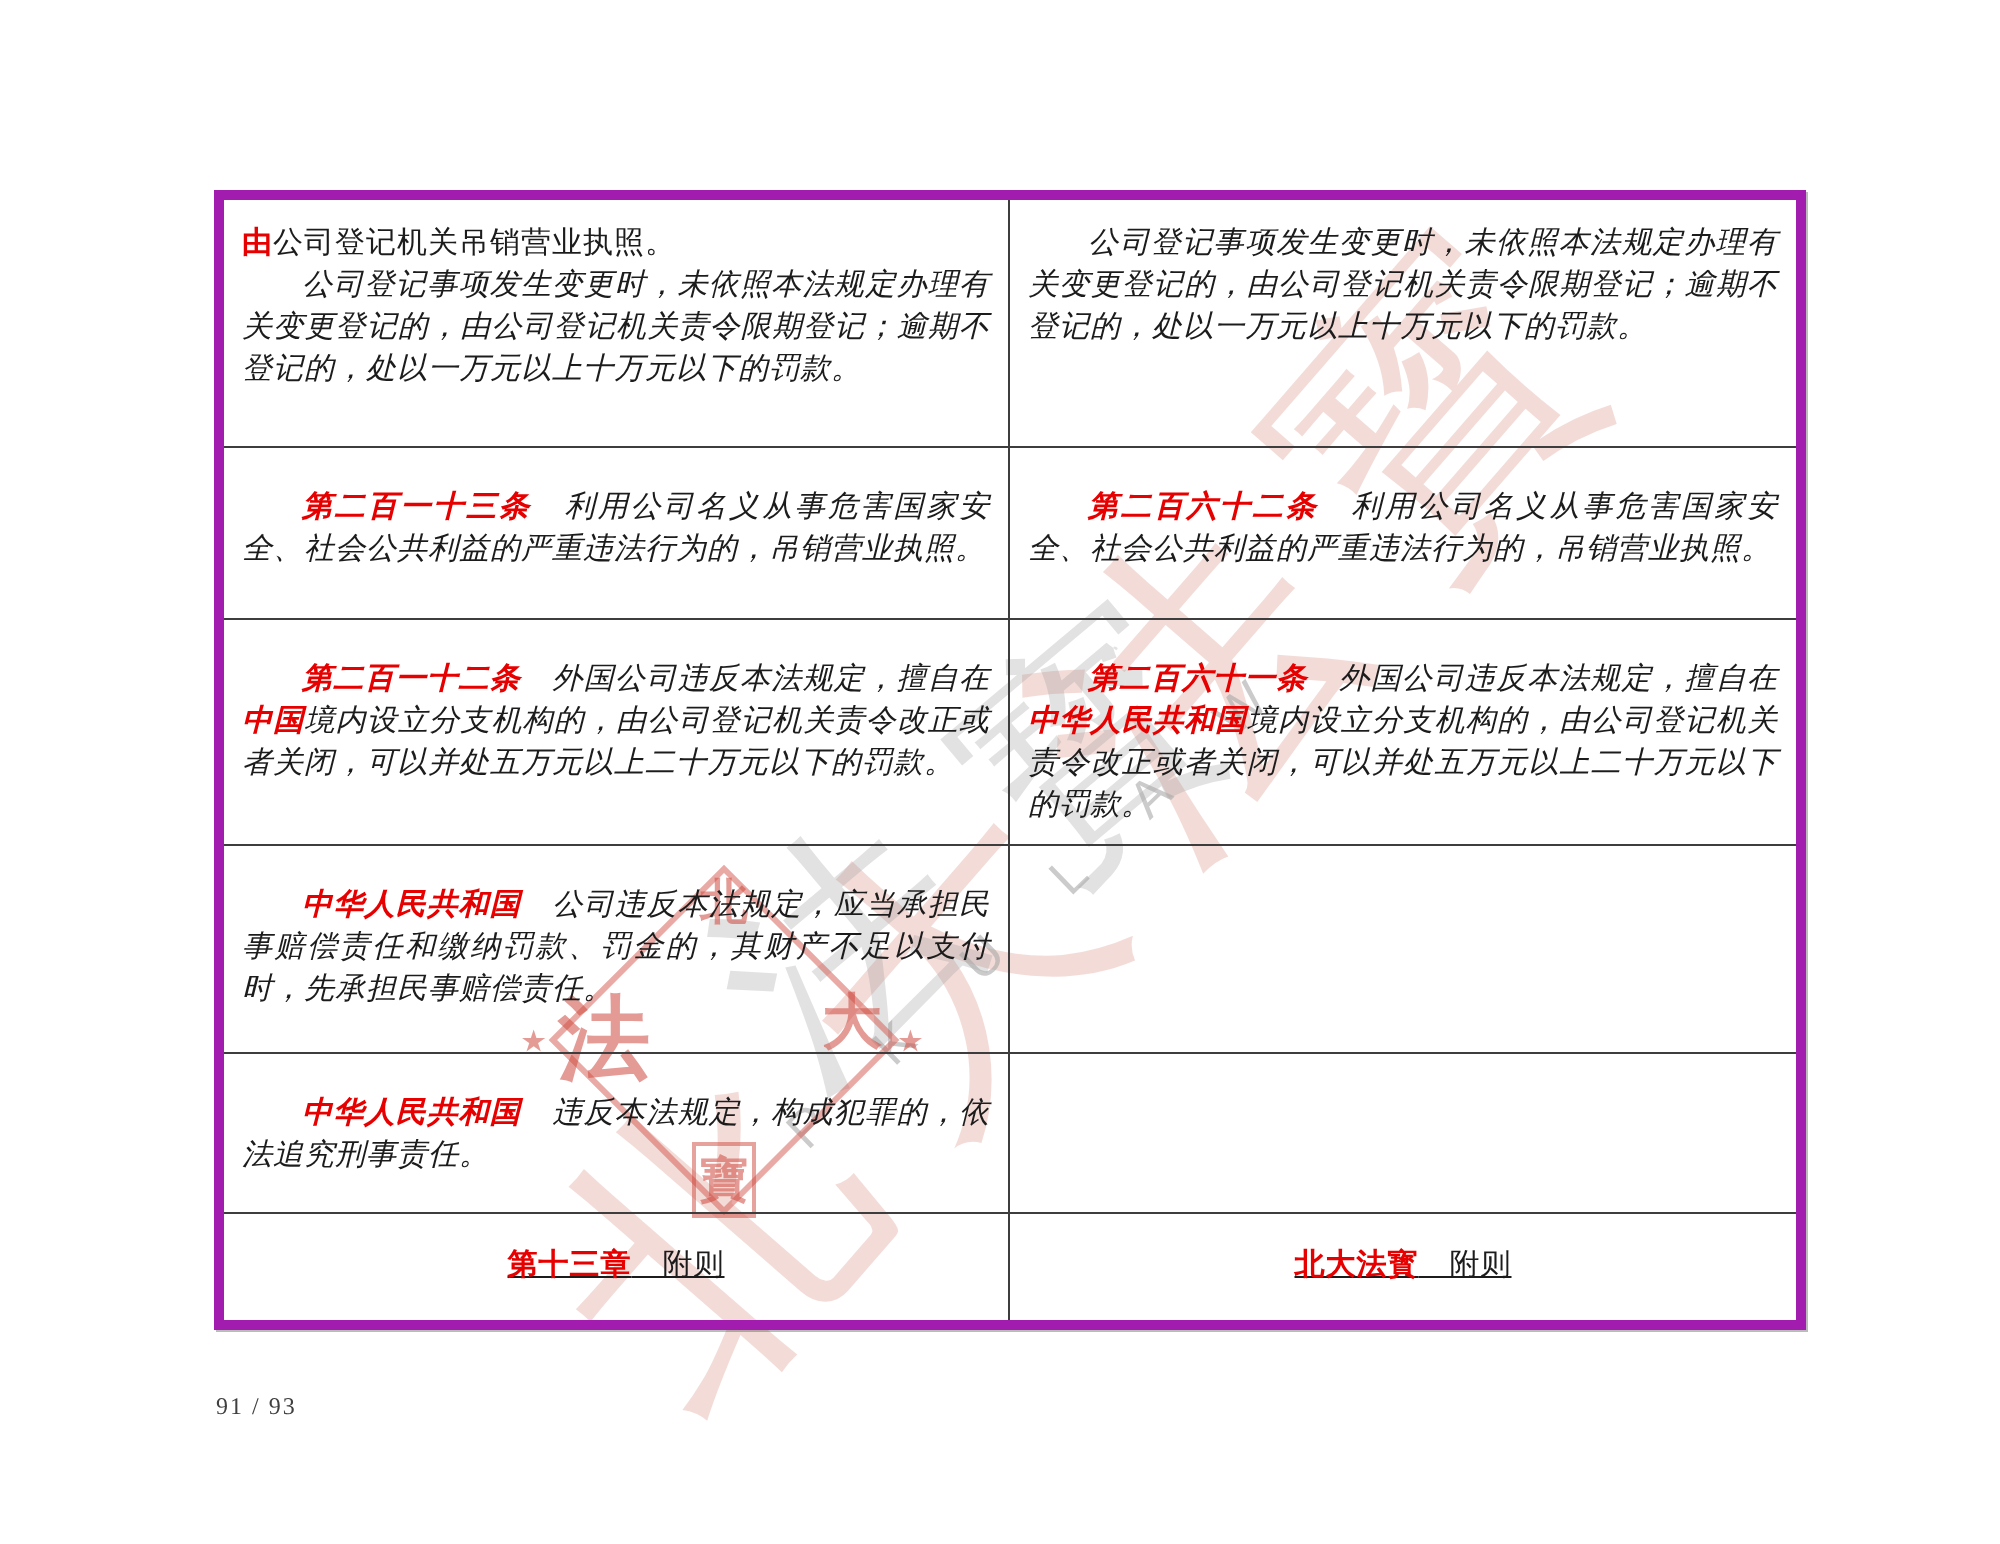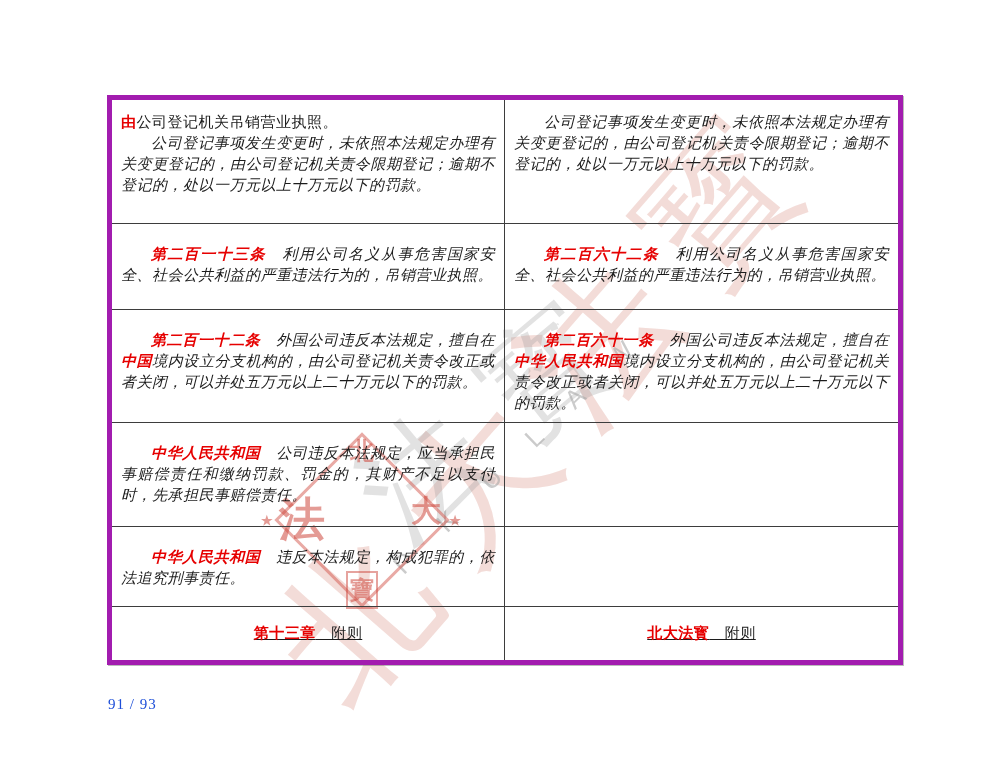--- a/index.html
+++ b/index.html
@@ -74,21 +74,21 @@
   .r2 .cell,.r3 .cell,.r4 .cell,.r5 .cell{padding-top:20px;}
   .r6 .cell{display:flex;align-items:center;justify-content:center;padding:6px;}
   .para{margin:0;}
   .para.indent{text-indent:2em;font-style:italic;}
   .para.center{text-align:center;text-indent:0;text-decoration:underline;}
   .seg.red{color:#e60000;}
   .seg.bold{font-weight:bold;}
   
   .page-num{
     position:absolute;left:108px;top:696px;z-index:1;
-    font-size:15px;color:#1d4ed8;letter-spacing:1px;
+    font-size:12px;color:#404040;letter-spacing:1px;
   }
 </style>
 </head>
 <body>
 
 <div class="wm wm-pink">北大法寳</div>
 <div class="wm wm-gray">法寳</div>
 <div class="wm wm-latin">P K U L A W</div>
 <div class="wm wm-seal">
   <div class="wm-seal-inner">

